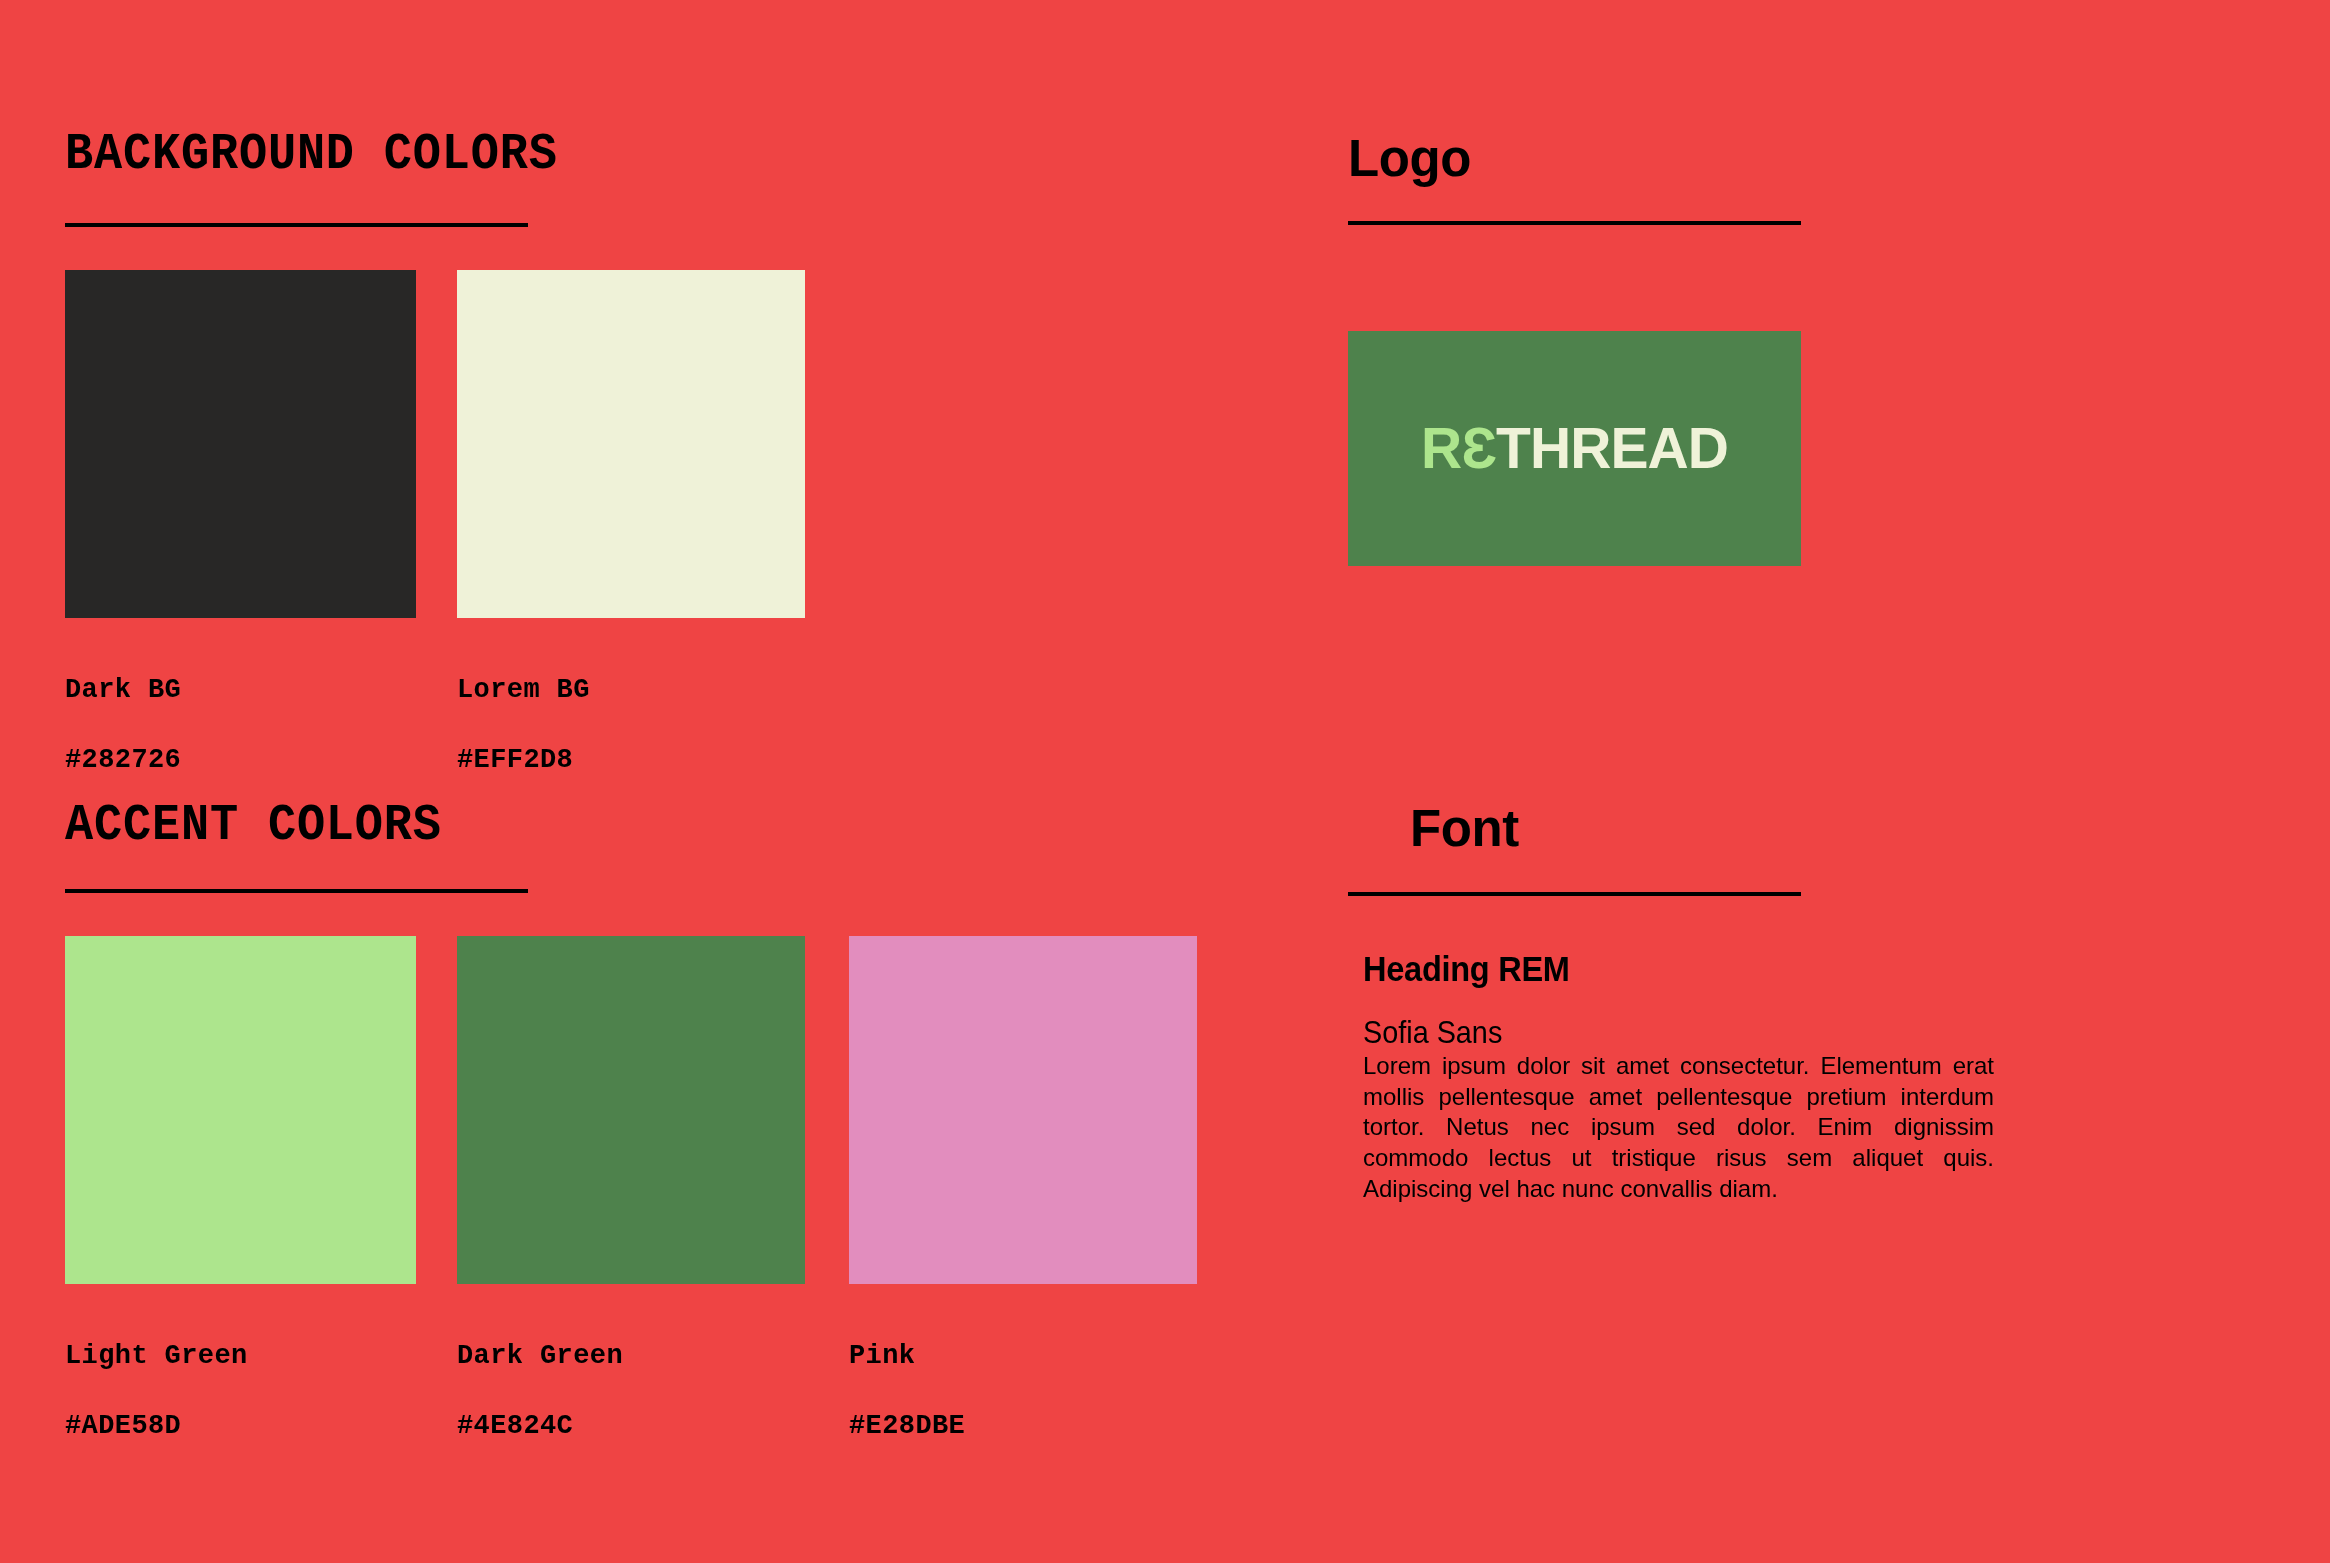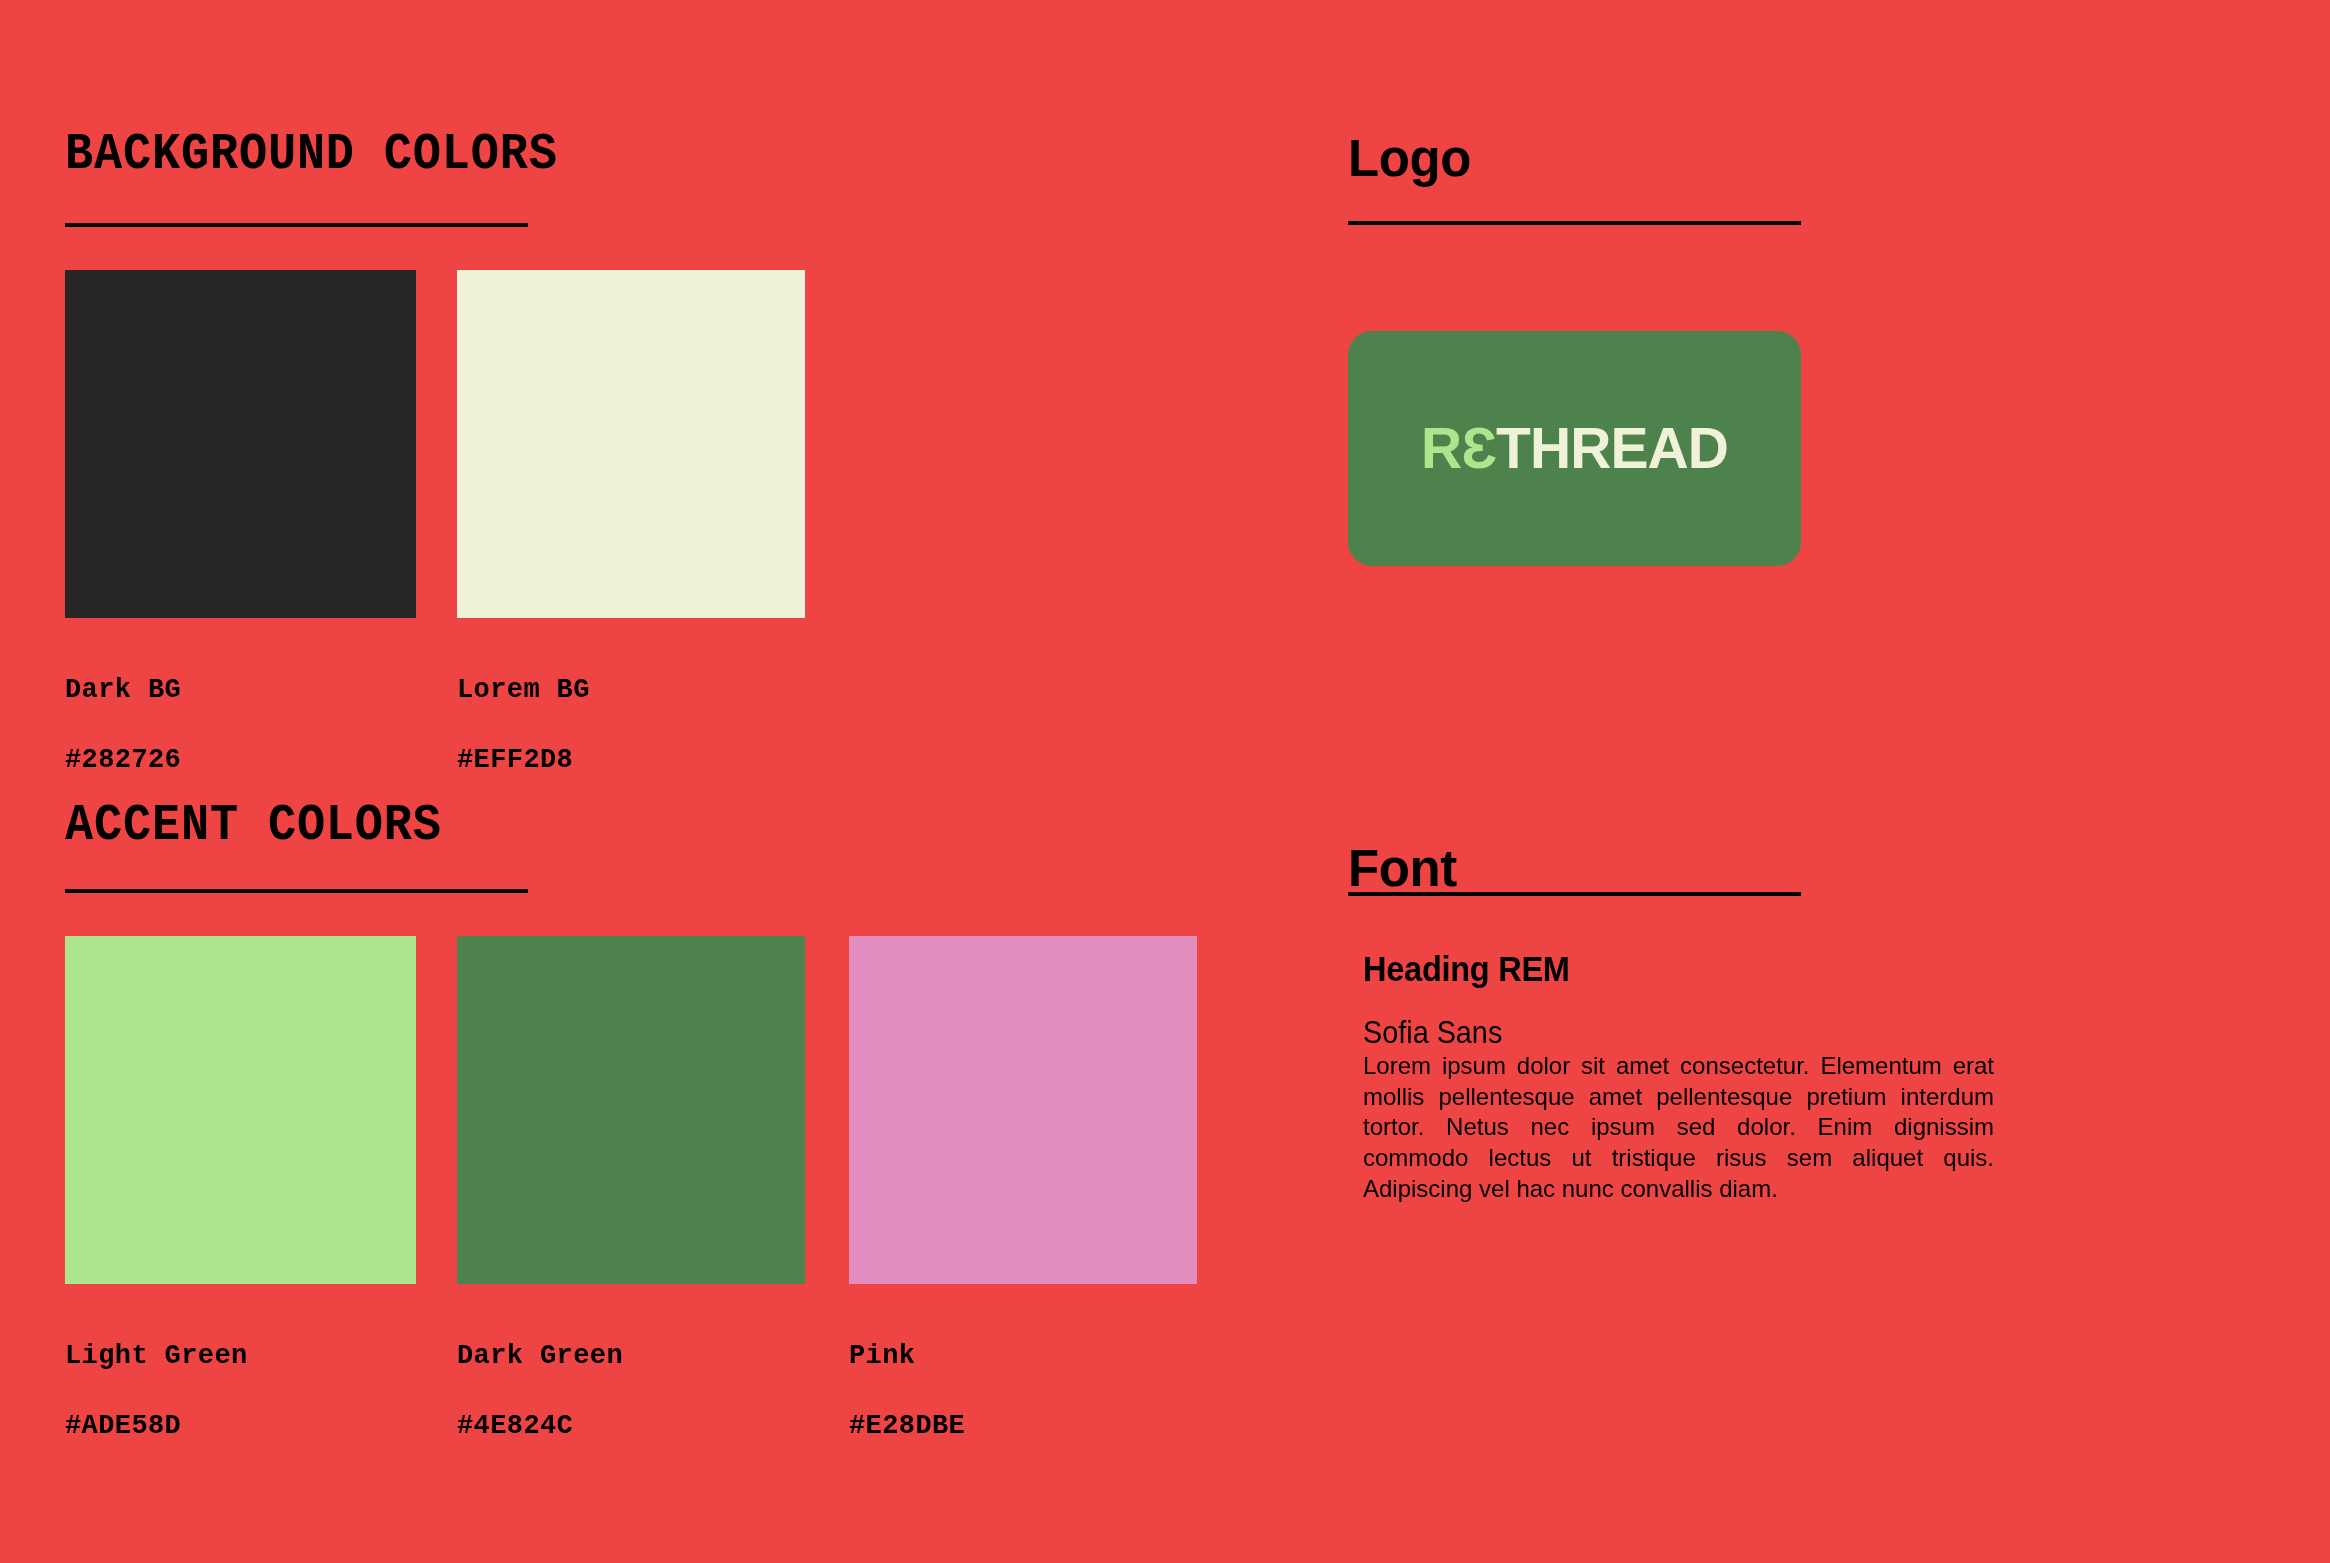--- a/index.html
+++ b/index.html
@@ -77,21 +77,20 @@
     letter-spacing: 0.4px;
     white-space: nowrap;
   }
 
   
   .logo-plate {
     position: absolute;
     display: flex;
     align-items: center;
     justify-content: center;
-    border-radius: 24px;
   }
   .logo-wordmark {
     font-family: "Liberation Sans", sans-serif;
     font-weight: bold;
     font-size: 57px;
     letter-spacing: -0.9px;
     white-space: nowrap;
     line-height: 1;
   }
   .logo-part-a { }
@@ -164,21 +163,21 @@
 
   <h2 class="section-heading plain-style" style="left:1348px; top:129px;">Logo</h2>
   <div class="rule" style="left:1348px; top:221px; width:453px;"></div>
 
   <div class="logo-plate" style="left:1348px; top:331px; width:453px; height:235px; background:#4E824C;">
     <div class="logo-wordmark">
       <span class="logo-part-a" style="color:#ADE58D;">RƐ</span><span class="logo-part-b" style="color:#EFF2D8;">THREAD</span>
     </div>
   </div>
 
-  <h2 class="section-heading plain-style" style="left:1348px; top:799px;margin-top:40px;">Font</h2>
+  <h2 class="section-heading plain-style" style="left:1410px; top:799px;">Font</h2>
   <div class="rule" style="left:1348px; top:892px; width:453px;"></div>
 
   <p class="specimen-heading" style="left:1363px; top:949px;">Heading REM</p>
 
   <p class="specimen-fontname" style="left:1363px; top:1014px;">Sofia Sans</p>
 
   <p class="specimen-body" style="left:1363px; top:1051px; width:631px;">Lorem ipsum dolor sit amet consectetur. Elementum erat mollis pellentesque amet pellentesque pretium interdum tortor. Netus nec ipsum sed dolor. Enim dignissim commodo lectus ut tristique risus sem aliquet quis. Adipiscing vel hac nunc convallis diam.</p>
 
 </div>
 

